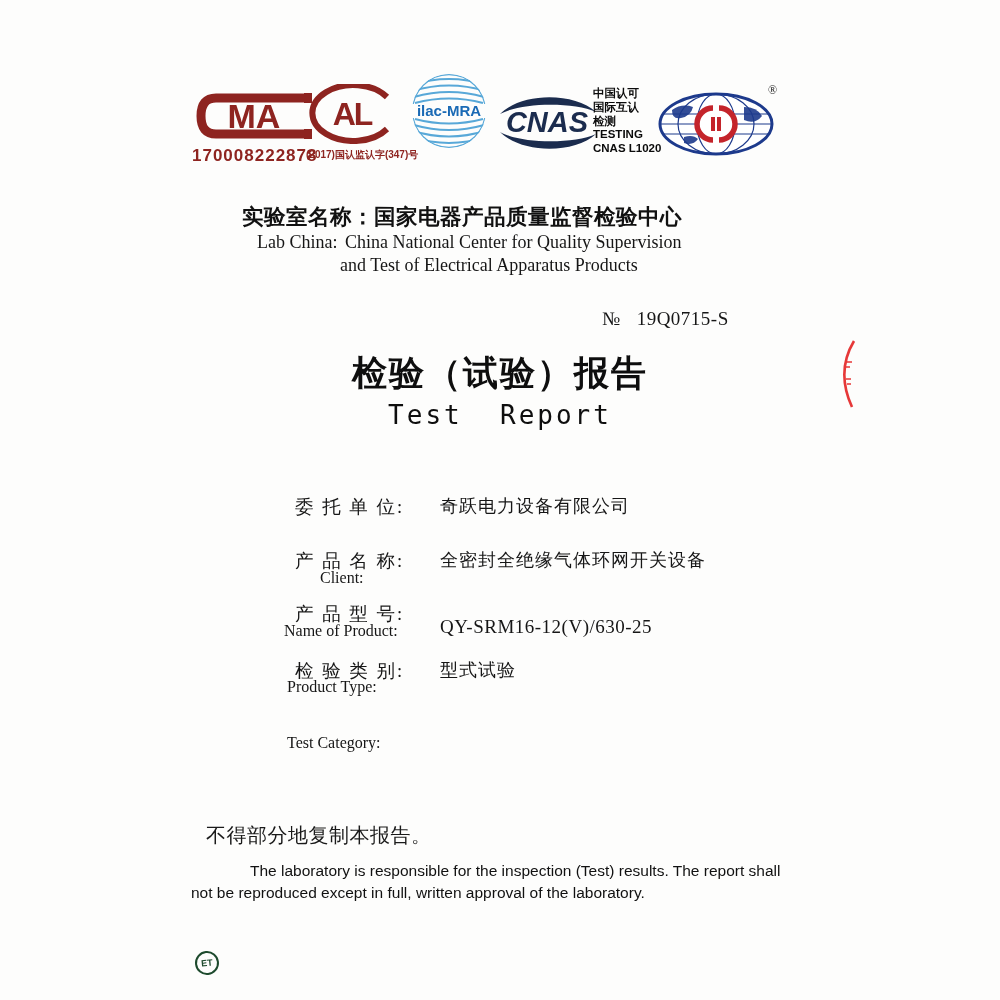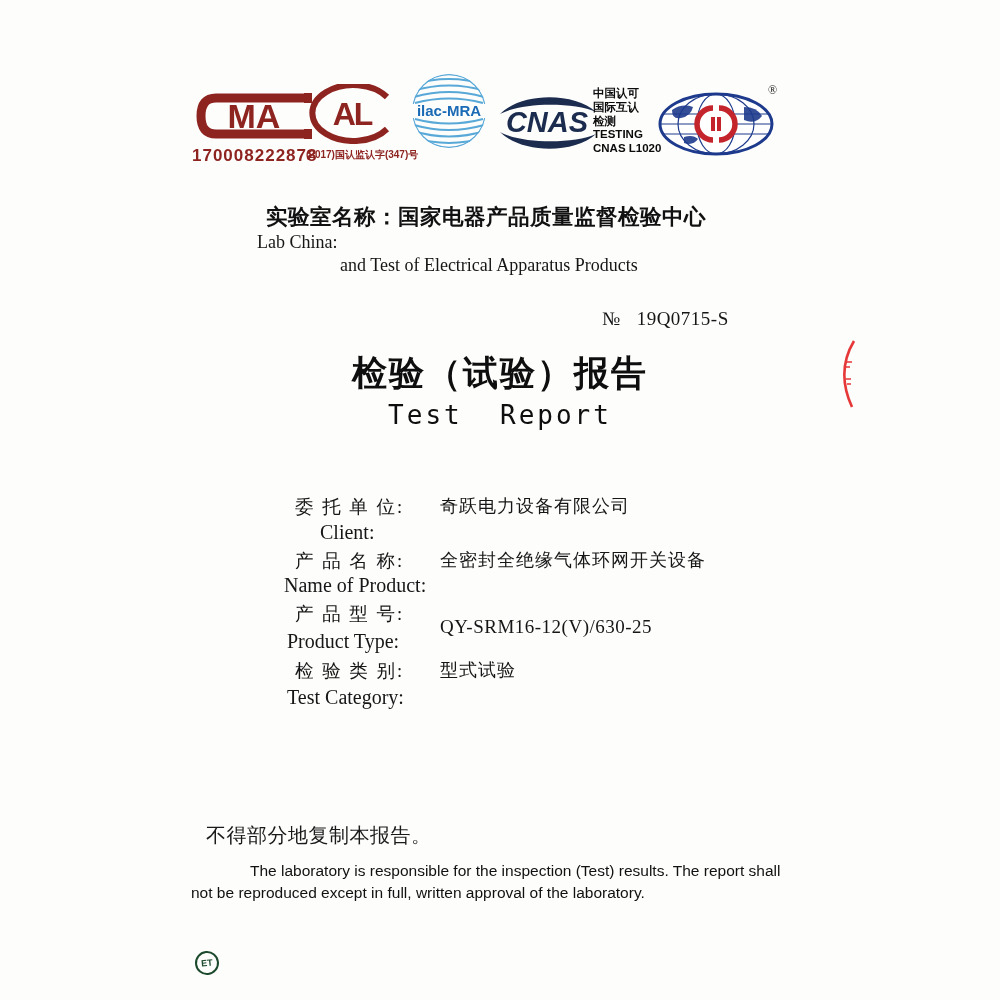--- a/index.html
+++ b/index.html
@@ -10,34 +10,34 @@
   .abs{position:absolute;}
   
   .cma-number{font-family:"Liberation Sans",sans-serif;font-weight:bold;
     color:#8e2420;font-size:17px;letter-spacing:1px;}
   .al-caption{font-family:"Liberation Sans",sans-serif;color:#8e2420;
     font-size:10px;font-weight:bold;white-space:nowrap;}
   .accred{font-family:"Liberation Sans",sans-serif;font-weight:bold;
     color:#0b0b0b;font-size:11.5px;line-height:13.8px;white-space:nowrap;}
   
   .lab-cn{font-family:"Liberation Sans",sans-serif;font-weight:bold;
-    font-size:21.5px;letter-spacing:0.5px;color:#111;white-space:nowrap;margin-left:24px;}
+    font-size:21.5px;letter-spacing:0.5px;color:#111;white-space:nowrap;}
   .lab-en{font-size:18px;white-space:nowrap;}
   
   .report-no{font-size:19px;letter-spacing:0.5px;white-space:nowrap;}
   .title-cn{left:0;right:0;text-align:center;
     font-family:"Liberation Sans",sans-serif;font-weight:600;
     font-size:35px;letter-spacing:2px;color:#0e0e0e;}
   .title-en{left:0;right:0;text-align:center;
     font-family:"DejaVu Sans Mono",monospace;font-size:26px;
     letter-spacing:3px;white-space:pre;color:#0e0e0e;}
   
   .f-cn{font-size:18.5px;letter-spacing:2px;white-space:nowrap;}
   .f-val{font-size:18px;letter-spacing:1px;white-space:nowrap;}
-  .f-en{font-size:20px;white-space:nowrap;}
+  .f-en{font-size:16px;white-space:nowrap;margin-top:48px;}
   
   .disc-cn{font-size:20px;letter-spacing:0.5px;white-space:nowrap;color:#1a1a1a;}
   .disc-en{font-family:"Liberation Sans",sans-serif;font-size:15.5px;
     white-space:nowrap;color:#111;}
   
   .et-stamp{width:20px;height:20px;border:2px solid #1d4a2d;border-radius:50%;
     display:flex;align-items:center;justify-content:center;
     font-family:"Liberation Sans",sans-serif;font-size:9px;font-weight:bold;
     color:#1d4a2d;transform:rotate(-6deg);}
 </style>
@@ -124,20 +124,21 @@
         <path d="M 63 28 A 16 16 0 1 1 63 60" stroke-width="5.5"></path>
         <path d="M 57 37 V 51 M 63 37 V 51" stroke-width="4"></path>
       </g>
     </svg>
   </div>
 
   <div class="abs lab-cn" style="left:242px;top:202px;">
     <span>实验室名称：</span><span>国家电器产品质量监督检验中心</span>
   </div>
   <div class="abs lab-en" style="left:257px;top:232px;">Lab China:</div>
+  <div class="abs lab-en" style="left:345px;top:232px;">China National Center for Quality Supervision</div>
   <div class="abs lab-en" style="left:340px;top:255px;">and Test of Electrical Apparatus Products</div>
 
   <div class="abs report-no" style="left:602px;top:308px;">
     <span>№</span><span style="margin-left:16px;">19Q0715-S</span>
   </div>
 
   <div class="abs title-cn" style="top:350px;">检验（试验）报告</div>
   <div class="abs title-en" style="top:400px;">Test  Report</div>
 
   <svg class="abs" style="left:835px;top:335px;" width="30" height="78" viewBox="0 0 30 78">

